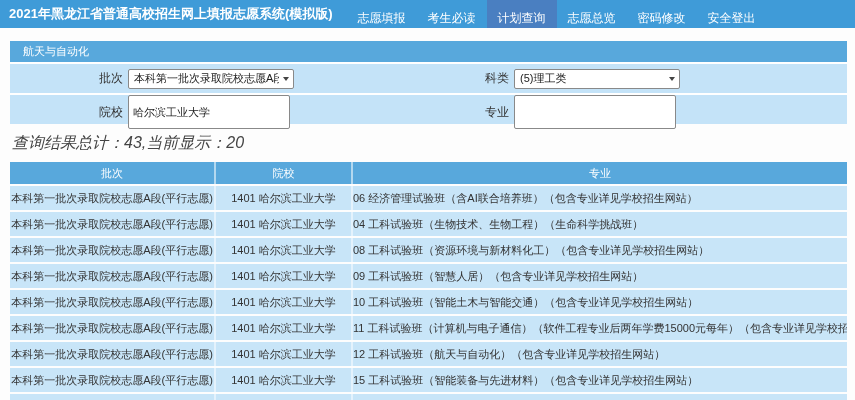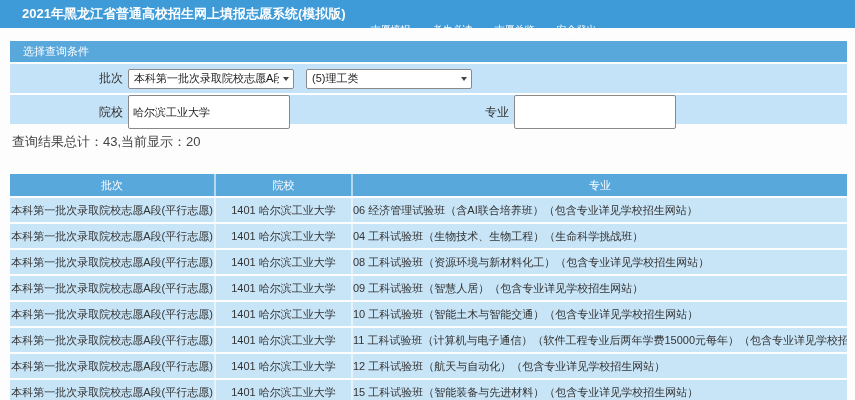--- a/index.html
+++ b/index.html
@@ -8,40 +8,40 @@
     --section-header-bg:#58a8dc;
     --row-bg:#c8e5f8;
     --form-row-bg:#c4e3f8;
     --text-dark:#333333;
   }
   *{box-sizing:border-box;margin:0;padding:0;}
   html,body{width:855px;height:400px;overflow:hidden;background:#fdfdfd;
     font-family:"Liberation Sans","DejaVu Sans",sans-serif;}
   
   .topbar{display:flex;align-items:stretch;height:28px;background:var(--topbar-bg);color:#fff;}
-  .app-title{font-size:13px;font-weight:bold;line-height:28px;padding-left:9px;white-space:nowrap;margin-left:13px;}
+  .app-title{font-size:13px;font-weight:bold;line-height:28px;padding-left:9px;white-space:nowrap;}
   .nav{display:flex;margin-left:14px;}
-  .nav-item{font-size:10px;line-height:28px;padding:16px 11px;white-space:nowrap;cursor:pointer;}
+  .nav-item{font-size:12px;line-height:28px;padding:4px 11px;white-space:nowrap;cursor:pointer;}
   .nav-item.active{background:var(--nav-active-bg);}
   
   .content{margin:13px 8px 0 10px;}
   .panel-title{height:21px;line-height:21px;background:var(--section-header-bg);
     color:#fff;font-size:11px;padding-left:13px;}
   .form-row{display:grid;grid-template-columns:118px 178px 208px 172px 1fr;
     align-items:center;height:31px;background:var(--form-row-bg);border-top:2px solid #fff;}
   .form-row .flabel{font-size:12px;color:var(--text-dark);text-align:right;padding-right:5px;white-space:nowrap;}
   .selectbox{display:flex;align-items:center;justify-content:space-between;
     width:166px;height:20px;background:#fff;border:1px solid #898989;border-radius:2px;
     font-size:11px;color:#222;padding:0 4px 0 5px;cursor:pointer;overflow:hidden;white-space:nowrap;}
   .selectbox .sel-text{overflow:hidden;white-space:nowrap;}
   .arrow-down{flex:none;width:0;height:0;border-left:3.5px solid transparent;
     border-right:3.5px solid transparent;border-top:4.5px solid #444;margin-left:4px;}
   .textbox{width:162px;height:20px;border:1px solid #898989;border-radius:2px;
     font-size:11px;color:#222;padding:16px 4px;font-family:inherit;}
-  .summary{font-size:13px;color:#444;margin:9px 0 23px 2px;}
+  .summary{font-size:16px;color:#444;margin:9px 0 8px 2px;font-style:italic;}
   
   .thead,.trow{display:grid;grid-template-columns:206px 137px 1fr;}
   .thead{height:22px;background:var(--section-header-bg);color:#fff;font-size:11px;}
   .thead .hcell{display:flex;align-items:center;justify-content:center;
     border-right:2px solid rgba(255,255,255,.55);}
   .thead .hcell:last-child{border-right:none;}
   .trow{height:24px;background:var(--row-bg);margin-top:2px;font-size:11px;color:var(--text-dark);}
   .trow .cell{display:flex;align-items:center;overflow:hidden;white-space:nowrap;
     border-right:2px solid rgba(255,255,255,.5);}
   .trow .cell:last-child{border-right:none;}
@@ -49,38 +49,41 @@
   .trow .c2{justify-content:flex-start;}
 </style>
 </head>
 <body>
 
 <div class="topbar">
   <div class="app-title">2021年黑龙江省普通高校招生网上填报志愿系统(模拟版)</div>
   <nav class="nav">
       <div class="nav-item">志愿填报</div>
       <div class="nav-item">考生必读</div>
+      <div class="nav-item active">计划查询</div>
       <div class="nav-item">志愿总览</div>
+      <div class="nav-item">密码修改</div>
       <div class="nav-item">安全登出</div>
     </nav>
 </div>
 
 <div class="content">
 
   <div class="panel">
-    <div class="panel-title">选择查询条件</div>
+    <div class="panel-title">航天与自动化</div>
 
     <div class="form-row">
       <div class="flabel">批次</div>
       <div>
         <div class="selectbox">
           <span class="sel-text">本科第一批次录取院校志愿A段(平行志愿)</span>
           <span class="arrow-down"></span>
         </div>
       </div>
+      <div class="flabel">科类</div>
       <div>
         <div class="selectbox">
           <span class="sel-text">(5)理工类</span>
           <span class="arrow-down"></span>
         </div>
       </div>
       <div></div>
     </div>
 
     <div class="form-row">

